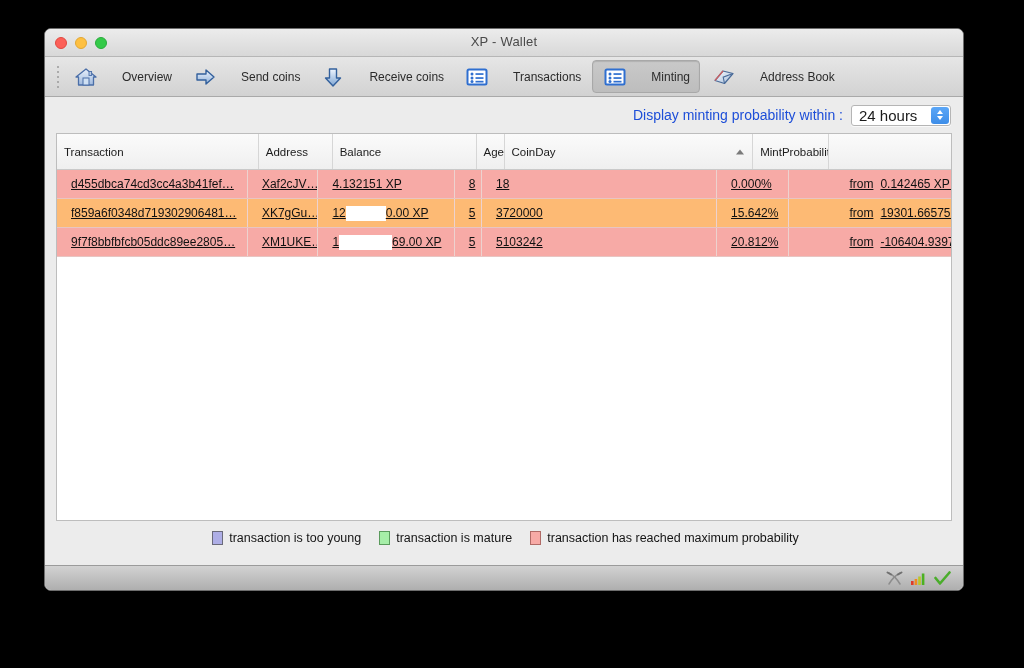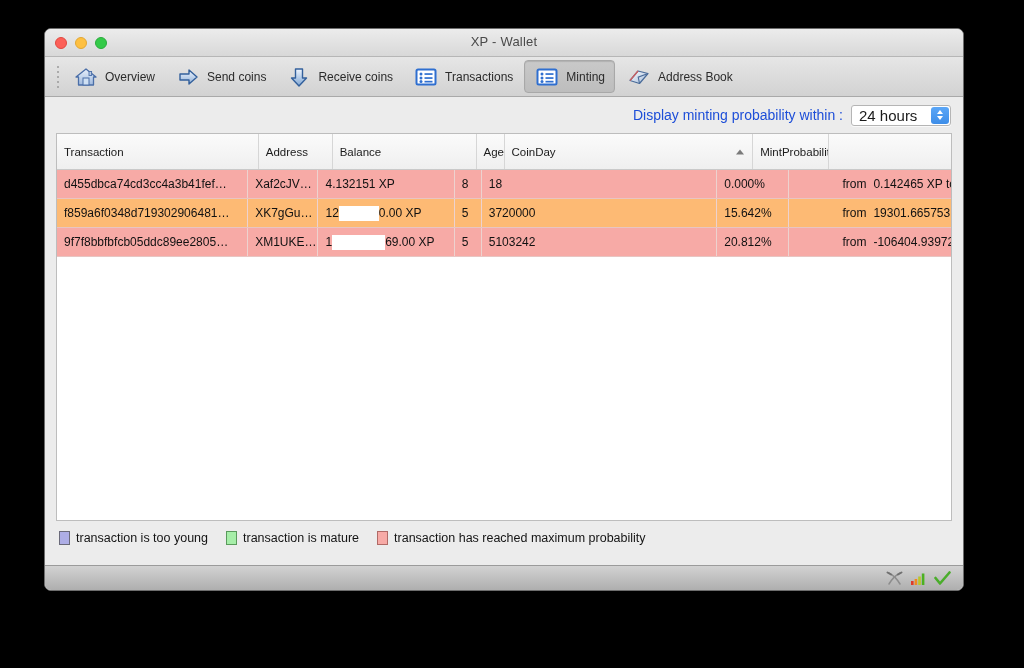--- a/index.html
+++ b/index.html
@@ -53,21 +53,21 @@
     padding-left:8px;
   }
   #grip {
     width:10px; display:flex; align-items:center; justify-content:center;
     flex:none;
   }
   #grip .dots { display:flex; flex-direction:column; gap:3px; }
   #grip .dots i { width:2px; height:2px; background:#9a9a9a; border-radius:50%; display:block; }
 
   .tb-item {
-    display:flex; align-items:center; gap:6px;
+    display:flex; align-items:center; gap:23px;
     padding:0 9px;
     cursor:default; flex:none;
     border-radius:4px;
     margin:3px 1px;
   }
   .tb-item.selected {
     background:linear-gradient(#c9c9c9,#bdbdbd);
     box-shadow:inset 0 1px 1px rgba(0,0,0,.12);
     border:1px solid #a8a8a8;
     margin:3px 1px;
@@ -148,24 +148,25 @@
   }
 
   .trow {
     display:flex;
     height:29px;
     border-bottom:1px solid #e8c5c2;
   }
   .trow .td {
     display:flex; align-items:center;
     font-size:12px; color:#111;
-    padding-left:7px;
+    padding-left:14px;
     border-right:1px solid #edd2cf;
     overflow:hidden; white-space:nowrap;
     position:relative;
+    text-decoration:underline;
   }
   .trow .td:last-child { border-right:none;margin-left:46px; }
 
   
   .c-tx   { width:202px; }
   .c-ad   { width:74px; }
   .c-ba   { width:144px; }
   .c-ag   { width:28px; }
   .c-cd   { width:249px; }
   .c-mp   { width:76px; }
@@ -178,20 +179,21 @@
     vertical-align:middle;
   }
   .mr-from { color:#111; margin-right:7px; }
 
   
   #legend {
     display:flex; align-items:center;
     height:34px;
     gap:18px;
     padding-left:3px;
+    justify-content:center;
   }
   .lg-item { display:flex; align-items:center; gap:6px; }
   .lg-swatch {
     width:11px; height:14px;
     border:1px solid #6a6a7a;
   }
   .lg-text { font-size:12.5px; color:#141414; white-space:nowrap; }
 
   
   #statusbar {

